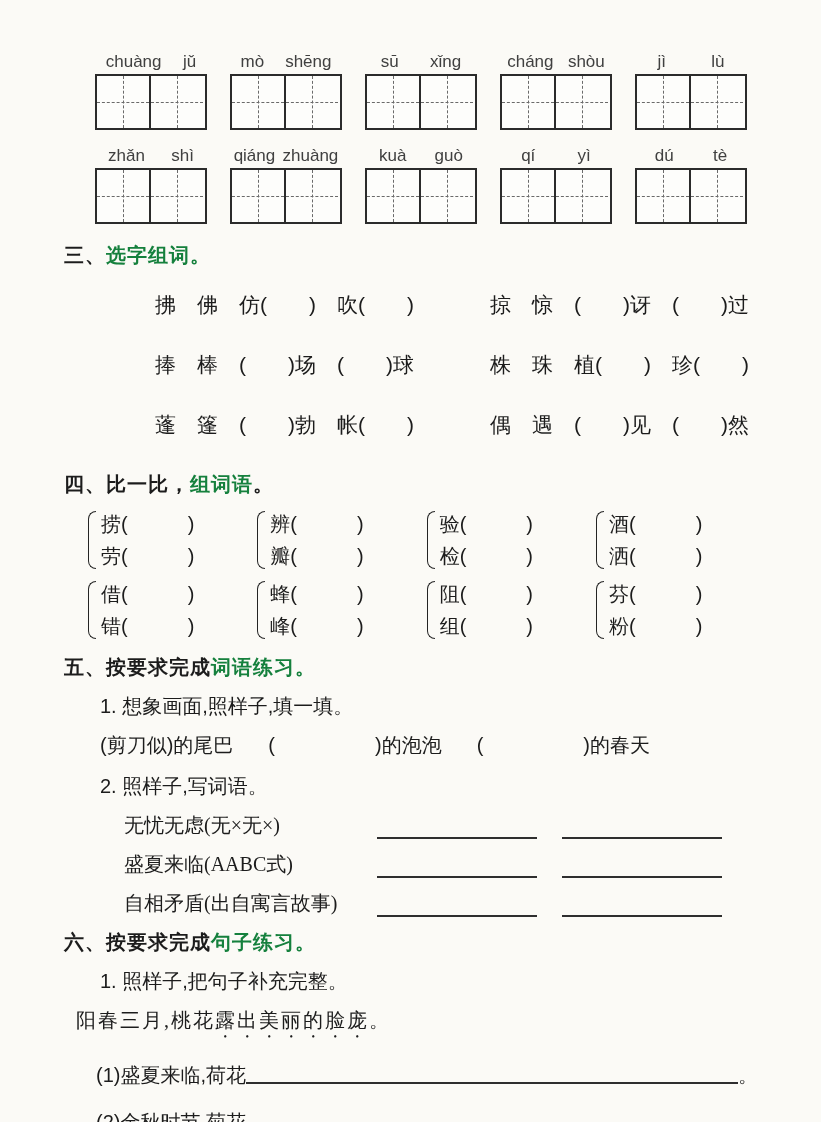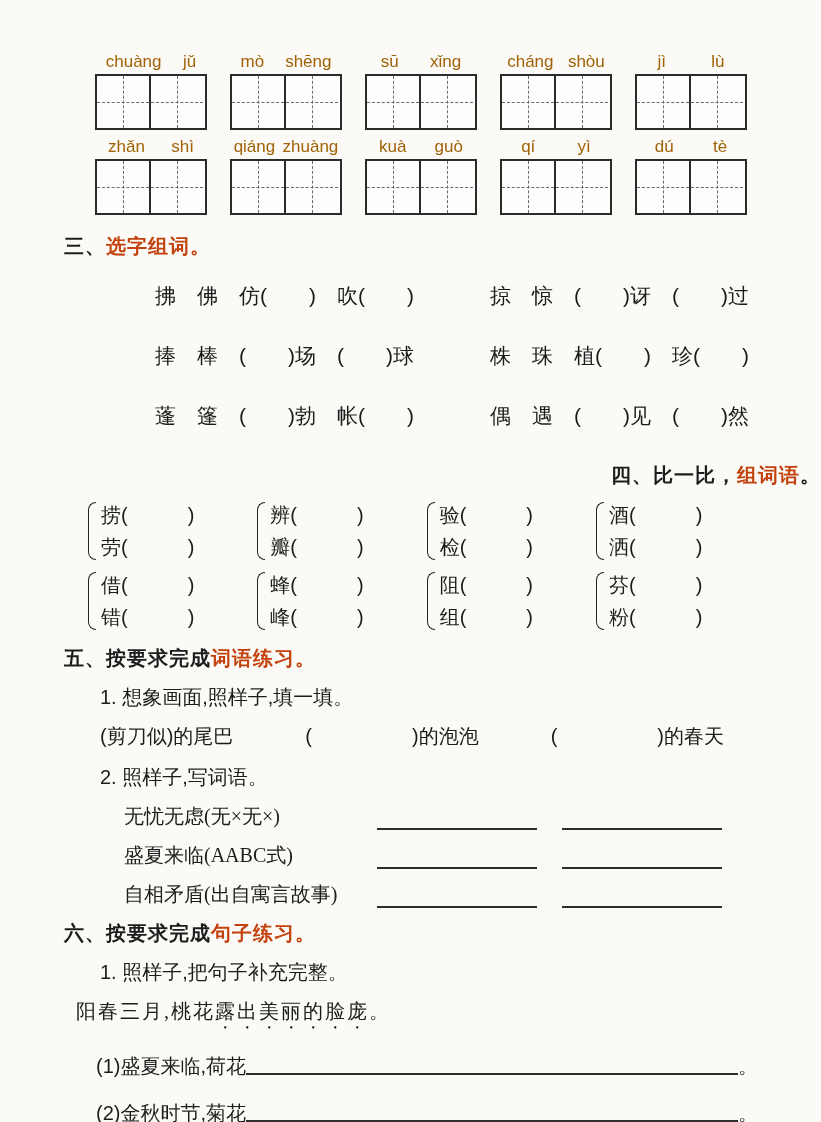--- a/index.html
+++ b/index.html
@@ -3,44 +3,44 @@
 <meta charset="utf-8">
 <style>
   html,body{margin:0;padding:0;background:#e8e8e8;}
   .page{
     width:821px;height:1122px;background:#fbfaf6;margin:0 auto;
     box-sizing:border-box;padding-top:48px;position:relative;overflow:hidden;
     font-family:"Liberation Sans","DejaVu Sans",sans-serif;color:#1c1c1c;
   }
   
   .py-row{margin-left:95px;width:652px;display:flex;justify-content:space-between;}
-  .py-row.second{margin-top:3px;text-align:right;}
+  .py-row.second{margin-top:12px;text-align:right;}
   .py-group{width:112px;}
-  .py-label{display:flex;justify-content:space-around;font-size:17px;height:24px;align-items:flex-end;color:#a16207;}
+  .py-label{display:flex;justify-content:space-around;font-size:17px;height:24px;align-items:flex-end;color:#404040;}
   .tz-grid{display:flex;border:2px solid #2b2b2b;margin-top:2px;background:#fdfdfb;}
   .tz-cell{width:52px;height:52px;position:relative;}
   .tz-cell + .tz-cell{border-left:2px solid #2b2b2b;}
   .tz-cell::before{content:"";position:absolute;left:50%;top:0;bottom:0;border-left:1px dashed #6a6a6a;}
   .tz-cell::after{content:"";position:absolute;top:50%;left:0;right:0;border-top:1px dashed #6a6a6a;}
   
   .sec-head{margin-left:64px;font-size:20px;font-weight:bold;letter-spacing:1px;}
-  .red{color:#c2410c;}
+  .red{color:#15803d;}
   
   .s3-rows{margin-top:22px;padding-left:35px;}
   .s3-row{display:flex;margin-left:120px;margin-bottom:33px;font-size:21px;line-height:27px;}
   .s3-left{width:335px;}
   
   .s4-rows{margin-top:10px;}
   .s4-row{display:flex;margin-left:88px;width:660px;justify-content:space-between;margin-bottom:6px;}
   .pair{display:flex;width:152px;}
   .brace{width:7px;border:1.6px solid #242424;border-right:none;border-radius:9px 0 0 9px;margin:3px 5px 3px 0;}
   .pair-line{font-size:20px;line-height:32px;white-space:nowrap;}
   
   .s5-item-label{margin:12px 0 0 100px;font-size:20px;}
-  .s5-fill-line{display:flex;margin:12px 0 0 100px;font-size:20px;gap:72px;white-space:nowrap;}
+  .s5-fill-line{display:flex;margin:12px 0 0 100px;font-size:20px;gap:35px;white-space:nowrap;}
   .w-row{display:flex;align-items:flex-end;margin:0 0 12px 116px;font-size:20px;}
   .w-rows{margin-top:12px;margin-left:8px;}
   .w-label{width:253px;}
   .w-label .hint{font-family:"Liberation Serif","DejaVu Serif",serif;}
   .u-blank{width:160px;border-bottom:2px solid #2e2e2e;height:20px;margin-right:25px;}
   
   .kai{font-family:"Liberation Serif","DejaVu Serif",serif;}
   .s6-example{margin:12px 0 0 76px;font-size:20px;letter-spacing:2px;}
   .emph{
     text-emphasis:filled dot #1c1c1c;text-emphasis-position:under right;
@@ -171,21 +171,21 @@
     <div class="s3-row">
       <div class="s3-left">捧　棒　(　　)场　(　　)球</div>
       <div>株　珠　植(　　)　珍(　　)</div>
     </div>
     <div class="s3-row">
       <div class="s3-left">蓬　篷　(　　)勃　帐(　　)</div>
       <div>偶　遇　(　　)见　(　　)然</div>
     </div>
   </div>
 
-  <div class="sec-head" style="margin-top:2px;text-align:right;">
+  <div class="sec-head" style="margin-top:2px;">
     <span>四、</span><span>比一比，</span><span class="red">组词语</span><span>。</span>
   </div>
   <div class="s4-rows">
     <div class="s4-row">
       <div class="pair">
         <div class="brace"></div>
         <div>
           <div class="pair-line"><span>捞</span><span>(　　　)</span></div>
           <div class="pair-line"><span>劳</span><span>(　　　)</span></div>
         </div>

